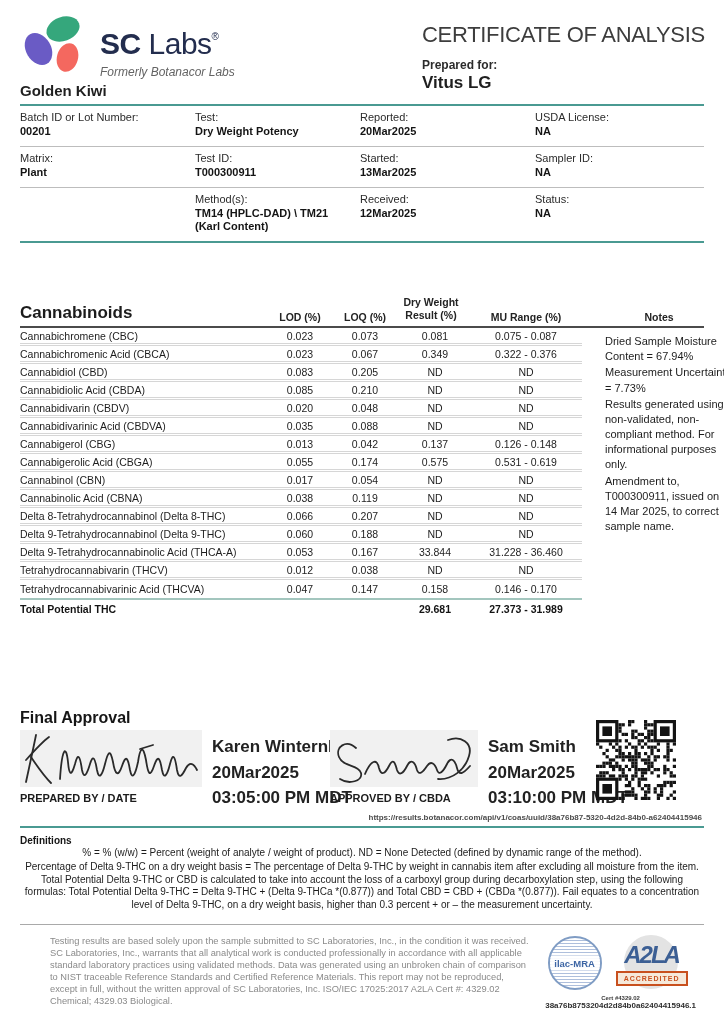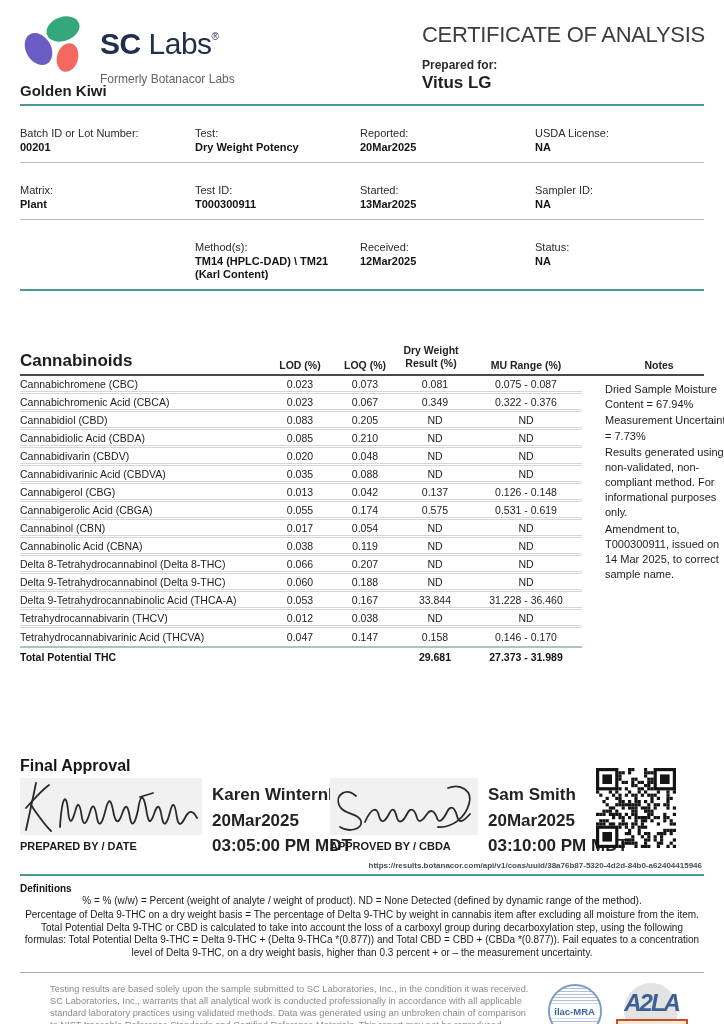--- a/index.html
+++ b/index.html
@@ -13,30 +13,30 @@
   .dots { position:relative; width:66px; height:62px; }
   .dot { position:absolute; border-radius:50%; }
   .dot-green  { width:34px; height:24px; left:22px; top:3px;  background:#35a77c; transform:rotate(-20deg); }
   .dot-purple { width:25px; height:34px; left:2px;  top:18px; background:#6a5bc5; transform:rotate(-30deg); }
   .dot-coral  { width:21px; height:29px; left:33px; top:29px; background:#f4685f; transform:rotate(16deg); }
   .logo-text { margin-left:10px; padding-top:8px; }
   .logo-word { font-size:30px; color:#232d4e; letter-spacing:-0.5px; line-height:30px; }
   .logo-word .b { font-weight:800; }
   .logo-word .l { font-weight:500; }
   .logo-reg { font-size:10px; vertical-align:14px; color:#232d4e; }
-  .logo-tag { font-size:12px; color:#636363; margin-top:13px; }
+  .logo-tag { font-size:12px; color:#636363; margin-top:6px;font-style:italic; }
   .right-block { position:absolute; right:0; top:22px; text-align:left; width:282px; }
   .coa-title { font-size:22px; font-weight:400; color:#3d3d3d; letter-spacing:-0.3px; white-space:nowrap; }
   .prepared-label { font-size:12px; font-weight:700; color:#2c2c2c; margin-top:10px; }
   .client-name { font-size:17px; font-weight:700; color:#1f1f1f; margin-top:1px; }
   .sample-name { position:absolute; left:0; bottom:5px; font-size:15px; font-weight:700; color:#1f1f1f; }
 
   
   .info-grid { border-bottom:2px solid #4a9a92; }
-  .info-row { display:grid; grid-template-columns:175px 165px 175px 1fr; padding:21px 0 7px; border-bottom:1px solid #bdbdbd; }
+  .info-row { display:grid; grid-template-columns:175px 165px 175px 1fr; padding:5px 0 7px; border-bottom:1px solid #bdbdbd; }
   .info-row:last-of-type { border-bottom:none; }
   .info-label { font-size:11px; color:#2b2b2b; }
   .info-value { font-size:11px; font-weight:700; color:#141414; margin-top:2px; max-width:152px; line-height:1.25; }
 
   
   .table-area { position:relative; margin-top:54px; }
   .t-header { position:relative; height:31px; border-bottom:2px solid #4b4b4b; }
   .t-title { position:absolute; left:0; bottom:3px; font-size:17px; font-weight:700; color:#1c1c1c; }
   .th { position:absolute; bottom:3px; font-size:10.5px; font-weight:700; color:#232323; text-align:center; }
   .th-lod { left:250px; width:60px; }

